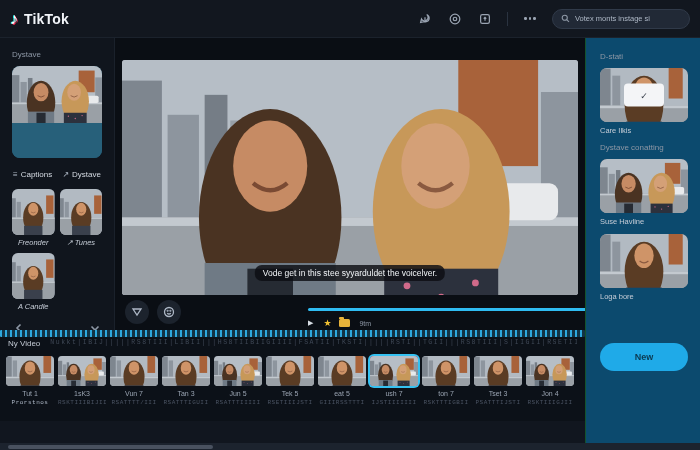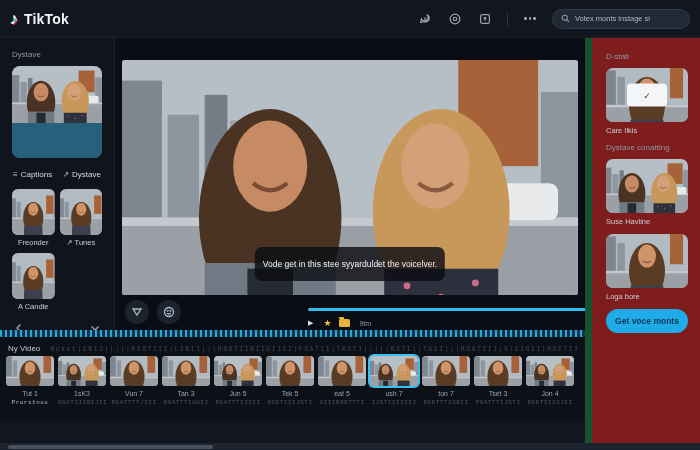--- a/index.html
+++ b/index.html
@@ -31,66 +31,66 @@
   .side-title { font-size:8px; color:#8d97a5; margin:4px 0 7px 0; }
   .big-card { position:relative; height:92px; border-radius:8px; overflow:hidden; background:#27607a; cursor:pointer; }
   .big-card .ph { position:absolute; left:0; top:0; width:100%; height:62%; }
   .big-card .band { position:absolute; left:0; bottom:0; width:100%; height:38%; background:#27607a; }
   .chip-row { display:flex; justify-content:space-between; margin:12px 1px 10px 1px; }
   .chip { display:flex; align-items:center; gap:3px; font-size:8px; color:#d4dae2; cursor:pointer; }
   .chip .g { font-size:8px; color:#aeb8c6; }
   .grid2 { display:grid; grid-template-columns:1fr 1fr; column-gap:5px; row-gap:6px; }
   .cell { cursor:pointer; }
   .cell .thumb { height:46px; border-radius:6px; overflow:hidden; background:#3a414d; }
-  .cell .lbl { font-size:7.5px; color:#c6cdd7; text-align:center; margin-top:3px; white-space:nowrap; }
+  .cell .lbl { font-size:7.5px; color:#c6cdd7; text-align:center; margin-top:3px; white-space:nowrap;font-style:italic; }
   .ph { width:100%; height:100%; display:block; }
   .nav-row { display:flex; justify-content:space-between; align-items:center; margin-top:12px; padding:0 2px; }
   .nav-row svg { stroke:#8d97a5; fill:none; stroke-width:1.6; cursor:pointer; }
 
   
   .center { position:absolute; left:115px; top:38px; width:470px; height:292px; background:#0a0e14; }
   .video { position:absolute; left:7px; top:22px; width:456px; height:235px; border-radius:3px; overflow:hidden; background:#9aa0a6; }
   .video .ph { position:absolute; inset:0; }
   .caption { position:absolute; left:50%; transform:translateX(-50%); bottom:14px;
-             background:rgba(12,14,18,.82); border-radius:7px; padding:12px 8px;
+             background:rgba(12,14,18,.82); border-radius:7px; padding:3px 8px;
              font-size:8.5px; color:#f2f5f8; white-space:nowrap; }
   .controls { position:absolute; left:0; top:258px; width:470px; height:34px; }
   .rbtn { position:absolute; top:4px; width:24px; height:24px; border-radius:50%; background:#1c232d;
           display:flex; align-items:center; justify-content:center; cursor:pointer; }
   .rbtn svg { stroke:#aeb8c6; fill:none; stroke-width:1.3; }
   .seek { position:absolute; left:193px; top:12px; width:372px; height:3px; background:#2fbcf2; border-radius:2px; width:374px; }
   .seek .knob { position:absolute; right:-4px; top:-3px; width:9px; height:9px; border-radius:50%; background:#2fbcf2; }
   .marks { position:absolute; left:193px; top:20px; width:374px; height:14px; display:flex; align-items:center; font-size:7px; color:#8d97a5; }
   .marks .play { color:#d7dde4; font-size:7px; margin-right:10px; }
   .marks .star { color:#f2c232; font-size:9px; margin-right:8px; }
   .folder { width:11px; height:8px; background:#e8b33a; border-radius:1.5px; position:relative; margin-right:9px; }
   .folder:before { content:""; position:absolute; left:0; top:-2px; width:5px; height:2px; background:#e8b33a; border-radius:1px 1px 0 0; }
   .mspacer { flex:1; }
   .pinkdot { width:9px; height:9px; border-radius:50%; background:#e84a7a; margin-right:4px; position:relative; }
   .pinkdot:after { content:""; position:absolute; left:2.5px; top:2.5px; width:4px; height:4px; border-radius:50%; background:#f7b9cd; }
   .cyandot { width:8px; height:8px; border-radius:50%; background:#2fbcf2; margin:0 4px 0 12px; }
 
   
-  .right { position:absolute; left:585px; top:38px; width:115px; height:412px; background:#7f1d1d;
-           border-left:7px solid #14532d; padding:10px 12px 0 14px; }
+  .right { position:absolute; left:585px; top:38px; width:115px; height:412px; background:#0c4a6e;
+           border-left:1px solid #14532d; padding:10px 12px 0 14px; }
   .r-title { font-size:8px; color:#8d97a5; margin:4px 0 7px 0; }
   .r-card { position:relative; height:54px; border-radius:7px; overflow:hidden; background:#3a414d; cursor:pointer; }
   .r-card + .r-lbl { margin-top:4px; }
   .r-lbl { font-size:7.5px; color:#c6cdd7; margin-bottom:8px; white-space:nowrap; }
   .overlay-card { position:absolute; left:50%; top:50%; transform:translate(-50%,-50%); width:40px; height:23px;
                   background:#f4f5f7; border-radius:4px; display:flex; align-items:center; justify-content:center;
                   font-size:9px; color:#3a414d; }
   .cta { width:100%; height:24px; border:none; border-radius:12px; background:#1fა; background:#1faae8;
          color:#0b3950; font-size:8.5px; font-weight:bold; cursor:pointer; display:block; }
   .cta.new { height:28px; border-radius:14px; font-size:9px; margin-top:42px; }
 
   
   .timeline { position:absolute; left:0; top:330px; width:585px; height:120px; background:#0c1118; }
   .ruler { height:7px; background:repeating-linear-gradient(90deg,#2ea8dd 0 2px,#123445 2px 5px); border-radius:1px; }
-  .ruler-row { display:flex; align-items:flex-end; height:16px; padding:2px 8px 0 8px; gap:10px; overflow:hidden; }
+  .ruler-row { display:flex; align-items:flex-start; height:16px; padding:2px 8px 0 8px; gap:10px; overflow:hidden; }
   .track-label { font-size:8px; color:#c2c9d3; white-space:nowrap; flex:none; }
   .ruler-text { flex:1; font-family:"Liberation Mono", monospace; font-size:6.5px; color:#3f4856;
                 letter-spacing:1.5px; white-space:nowrap; overflow:hidden; }
   .clips { display:flex; gap:4px; padding:3px 6px 0 6px; }
   .clip { width:48px; flex:none; cursor:pointer; }
   .clip-thumb { height:30px; border-radius:4px; overflow:hidden; background:#3a414d; position:relative; }
   .clip.selected .clip-thumb { box-shadow:0 0 0 2px #35c1f1, inset 2px 0 0 #e8447a, inset -2px 0 0 #e8447a; }
   .clip-name { font-size:7px; color:#9aa4b2; text-align:center; margin-top:4px; white-space:nowrap; overflow:hidden; }
   .clip-sub { font-family:"Liberation Mono", monospace; font-size:6px; color:#4a5362; text-align:center;
               margin-top:2px; white-space:nowrap; overflow:hidden; letter-spacing:.5px; }
@@ -309,21 +309,21 @@
         </svg>
     </div>
     <div class="r-lbl">Suse Havline</div>
     <div class="r-card">
       <svg class="ph">
           <use href="#scene1"></use>
         </svg>
     </div>
     <div class="r-lbl">Loga bore</div>
 
-    <button class="cta" style="background: rgb(31, 170, 232);">Get voce monts</button>
+    <button class="cta new" style="background: rgb(31, 170, 232);">New</button>
   </aside>
 
   <section class="timeline">
     <div class="ruler"></div>
     <div class="ruler-row">
       <span class="track-label">Ny Video</span>
       <span class="ruler-text">Nukkt|IBIJ|||||RS8TIII|LIBII|||HS8TIIBIIGIIII|FSATII|TKSTI|||||RSTI||TGII|||RS8TIII|S|IIGII|RSETIII|S|TTL|S|IIB|RS8T|||</span>
     </div>
     <div class="clips">
         <div class="clip">

